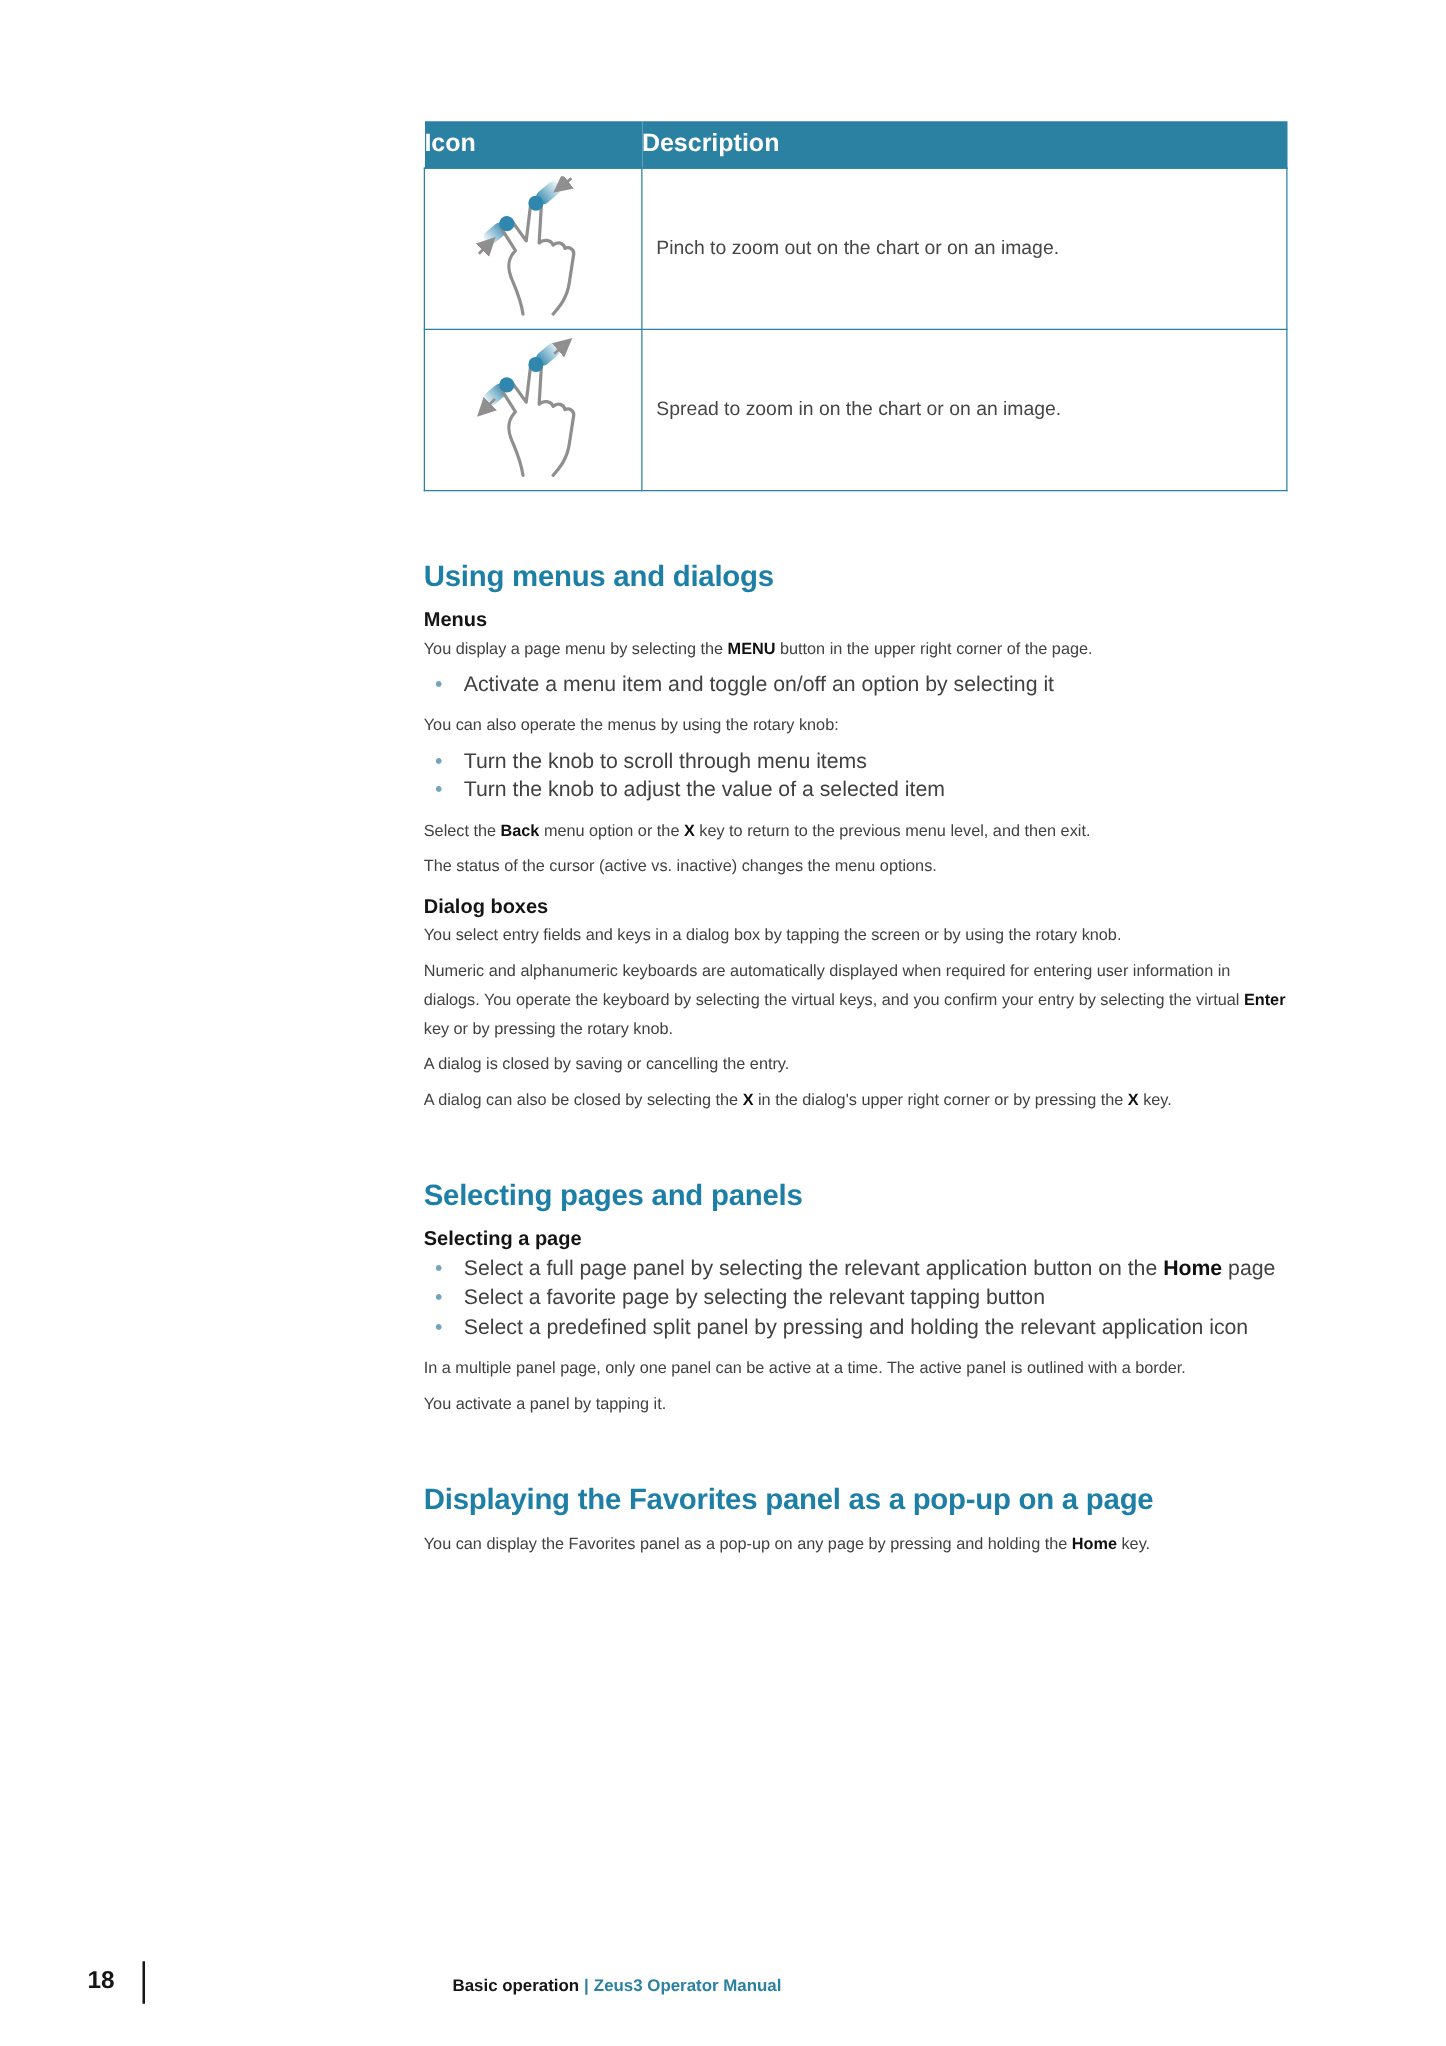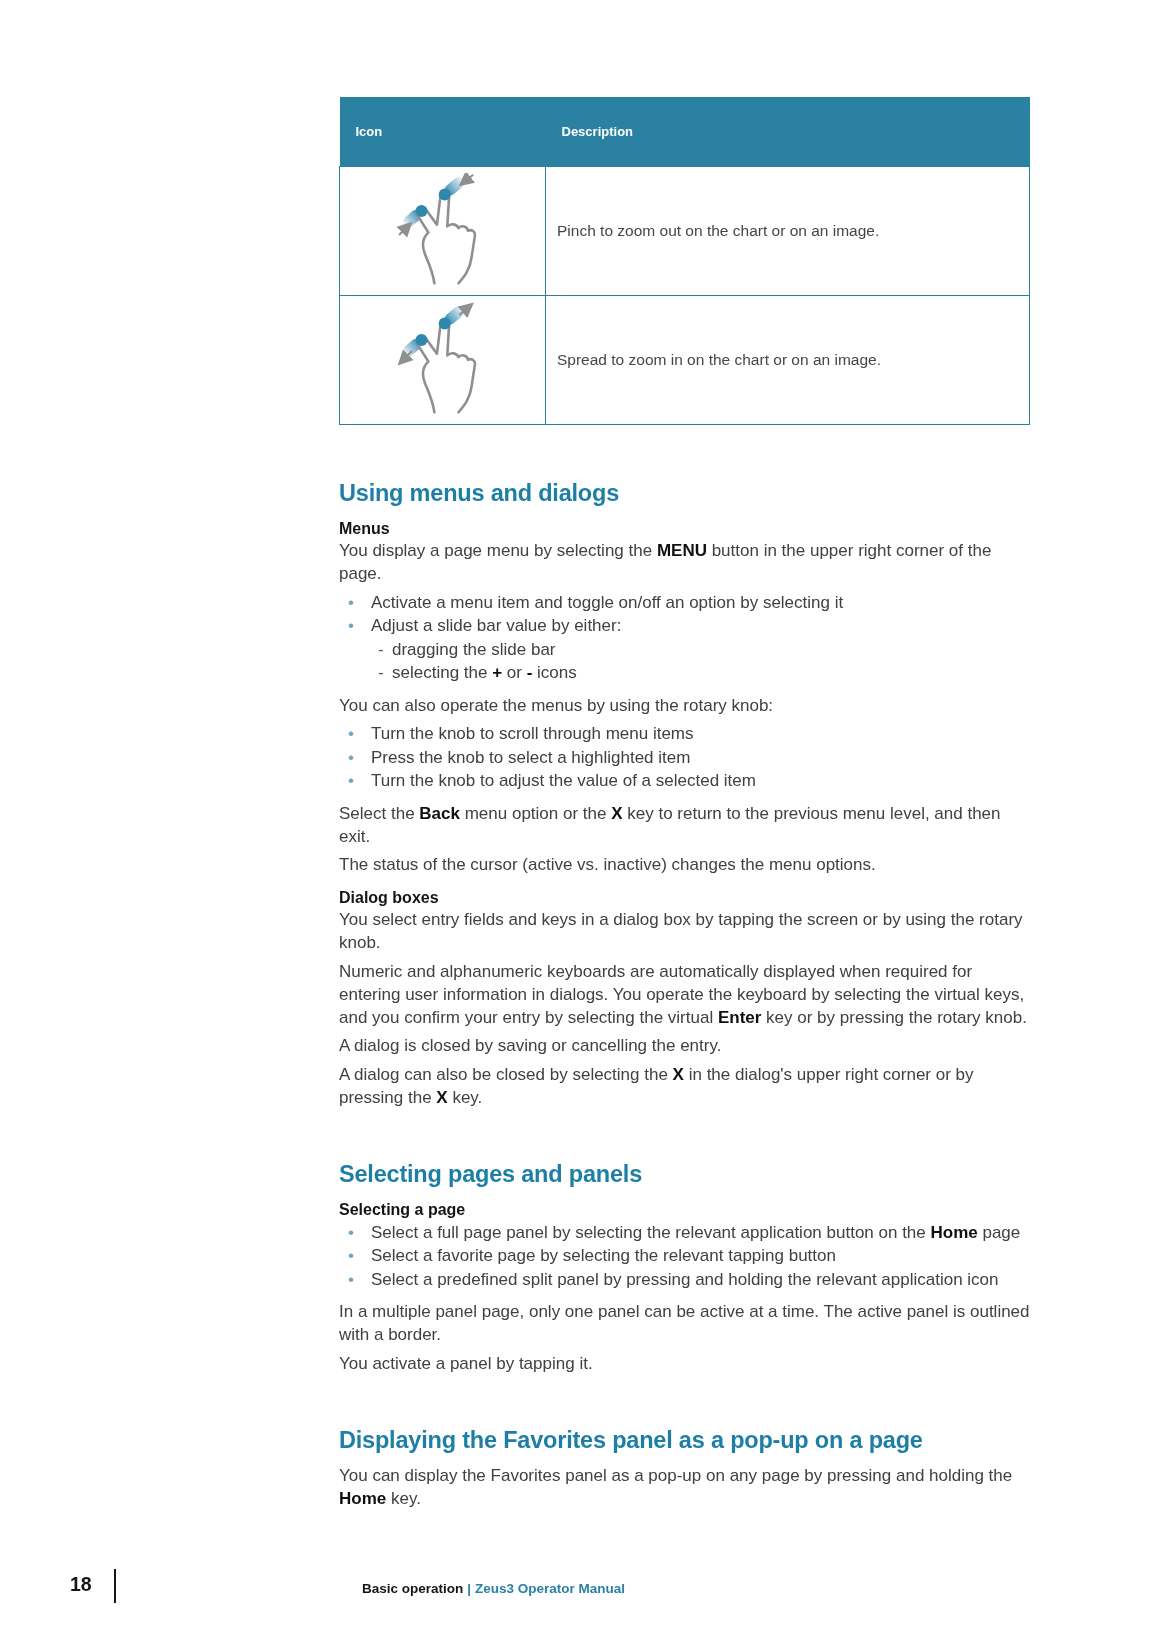--- a/index.html
+++ b/index.html
@@ -2,33 +2,33 @@
 <html><head>
 <meta charset="utf-8">
 <style>
   html,body{margin:0;padding:0;background:#ffffff;}
   .page{position:relative;width:1157px;height:1637px;background:#fff;overflow:hidden;
         font-family:"Liberation Sans",sans-serif;color:#414141;}
   .column{position:absolute;left:339px;top:97px;width:691px;}
 
   
   table.gesture{border-collapse:collapse;width:100%;table-layout:fixed;}
-  table.gesture th{background:#2B81A2;color:#fff;font-size:13px;font-weight:700;
-        text-align:left;height:37px;padding:16px;}
+  table.gesture th{background:#2B81A2;color:#fff;font-size:20px;font-weight:700;
+        text-align:left;height:37px;padding:0;}
   th.th-icon{width:174px;padding-left:23px;}
   th.th-desc{padding-left:11px;}
   table.gesture td{border:1px solid #2B81A2;height:126px;vertical-align:middle;}
   td.icon-cell{text-align:center;}
   td.desc-cell{padding:0 16px 0 11px;font-size:15.5px;color:#464646;}
 
   
   #blocks h1{color:#1E7FA6;font-size:23.5px;font-weight:700;margin:52px 0 10px;letter-spacing:-0.2px;}
   #blocks h1:first-child{margin-top:55px;}
   #blocks h2{color:#141414;font-size:16px;font-weight:700;margin:13px 0 1px;}
-  #blocks p{font-size:17px;line-height:23px;margin:5.5px 0;color:#414141;}
+  #blocks p{font-size:13px;line-height:23px;margin:5.5px 0;color:#414141;}
   #blocks p.tight{margin-top:1px;}
   #blocks b{color:#101010;font-weight:700;}
   ul.bullets{list-style:none;margin:2px 0 9px;padding:0;}
   ul.bullets > li{position:relative;padding-left:32px;font-size:17px;line-height:23.5px;color:#414141;}
   ul.bullets > li::before{content:"\2022";position:absolute;left:9px;top:0;color:#74A3BD;}
   ul.dashes{list-style:none;margin:0;padding:0;}
   ul.dashes > li{position:relative;padding-left:21px;line-height:23.5px;}
   ul.dashes > li::before{content:"-";position:absolute;left:7px;color:#5a5a5a;}
 
   
@@ -101,29 +101,24 @@
         </tr>
       </tbody>
     </table>
 
     <div id="blocks">
         <h1>Using menus and dialogs</h1>
         <h2>Menus</h2>
         <p class="tight"><span>You display a page menu by selecting the </span><b>MENU</b><span> button in the upper right corner of the page.</span></p>
         <ul class="bullets">
           <li><span><span>Activate a menu item and toggle on/off an option by selecting it</span></span></li>
-          <li><span><span>Adjust a slide bar value by either:</span></span><ul class="dashes">
-              <li><span>dragging the slide bar</span></li>
-              <li><span>selecting the </span><b>+</b><span> or </span><b>-</b><span> icons</span></li>
-            </ul></li>
         </ul>
         <p><span>You can also operate the menus by using the rotary knob:</span></p>
         <ul class="bullets">
           <li><span><span>Turn the knob to scroll through menu items</span></span></li>
-          <li><span><span>Press the knob to select a highlighted item</span></span></li>
           <li><span><span>Turn the knob to adjust the value of a selected item</span></span></li>
         </ul>
         <p><span>Select the </span><b>Back</b><span> menu option or the </span><b>X</b><span> key to return to the previous menu level, and then exit.</span></p>
         <p><span>The status of the cursor (active vs. inactive) changes the menu options.</span></p>
         <h2>Dialog boxes</h2>
         <p class="tight"><span>You select entry fields and keys in a dialog box by tapping the screen or by using the rotary knob.</span></p>
         <p><span>Numeric and alphanumeric keyboards are automatically displayed when required for entering user information in dialogs. You operate the keyboard by selecting the virtual keys, and you confirm your entry by selecting the virtual </span><b>Enter</b><span> key or by pressing the rotary knob.</span></p>
         <p><span>A dialog is closed by saving or cancelling the entry.</span></p>
         <p><span>A dialog can also be closed by selecting the </span><b>X</b><span> in the dialog's upper right corner or by pressing the </span><b>X</b><span> key.</span></p>
         <h1>Selecting pages and panels</h1>

